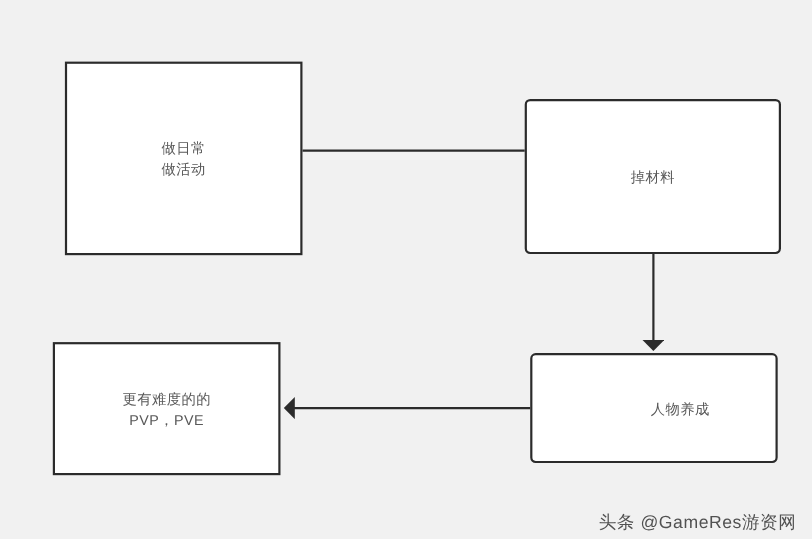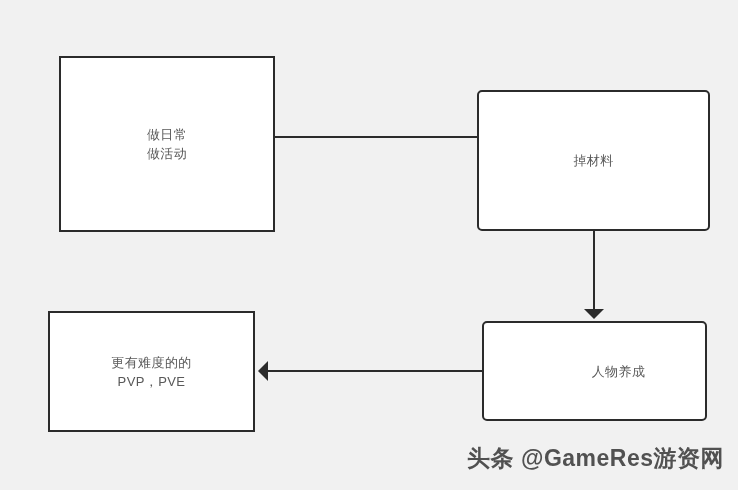--- a/index.html
+++ b/index.html
@@ -72,24 +72,24 @@
   #node-pvp {
     left: 48px;
     top: 311px;
     width: 207px;
     height: 121px;
     border-radius: 0px;
   }
   #watermark {
     position: absolute;
     right: 14px;
-    bottom: 16px;
+    bottom: 4px;
     color: #2f2f2f;
-    font-size: 23px;
-    font-weight: bold;
+    font-size: 16px;
+    font-weight: normal;
     letter-spacing: 0.5px;
     opacity: 0.82;
     z-index: 3;
     white-space: nowrap;
   }
 </style>
 </head>
 <body>
 
 <div id="canvas">

